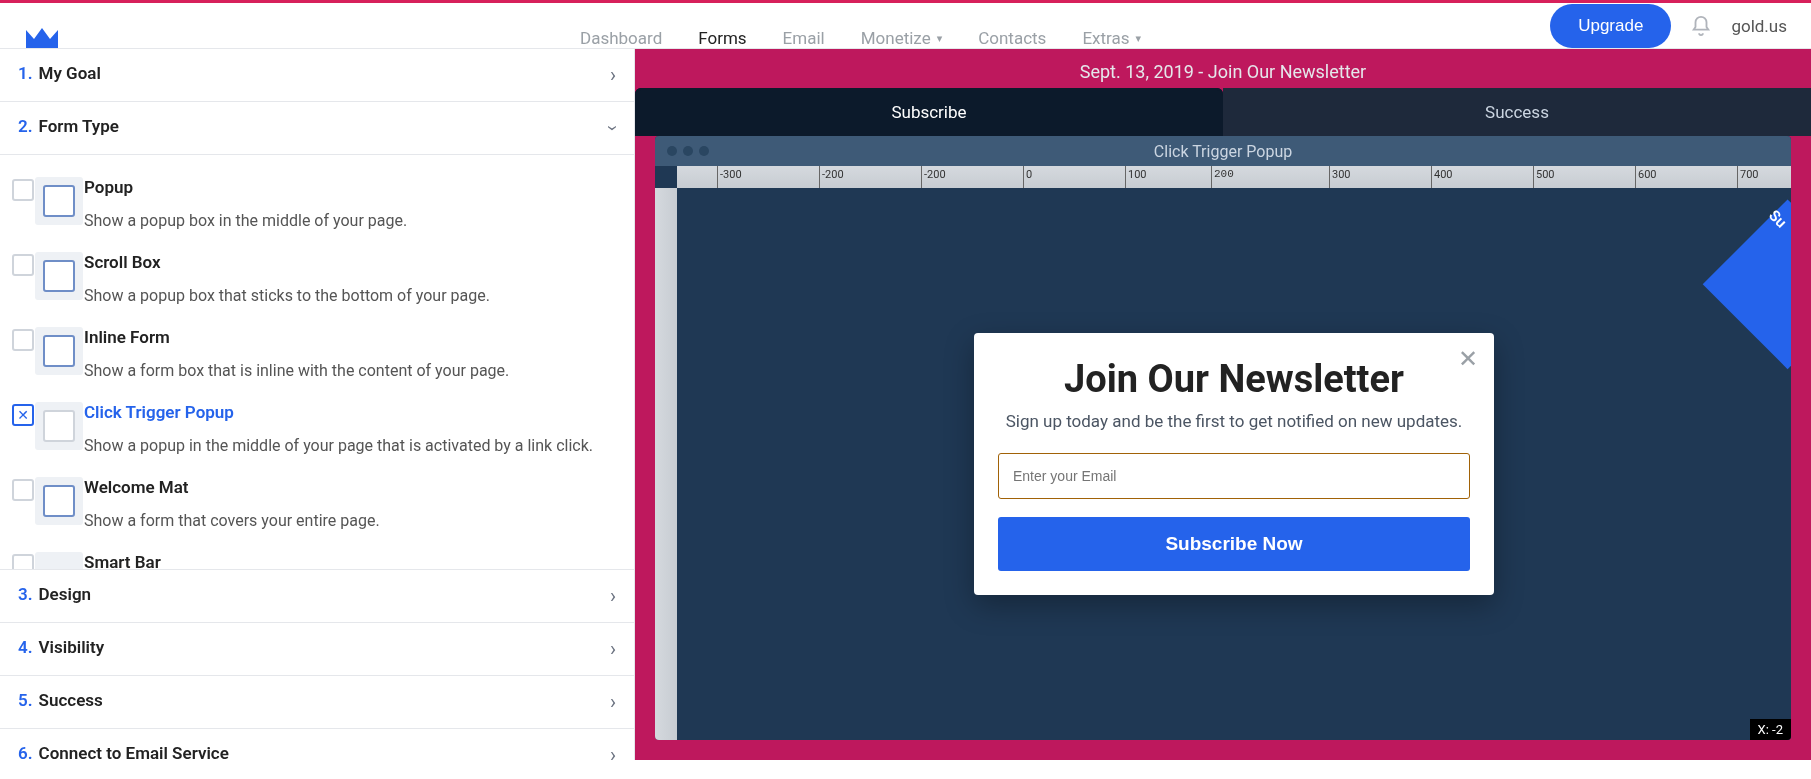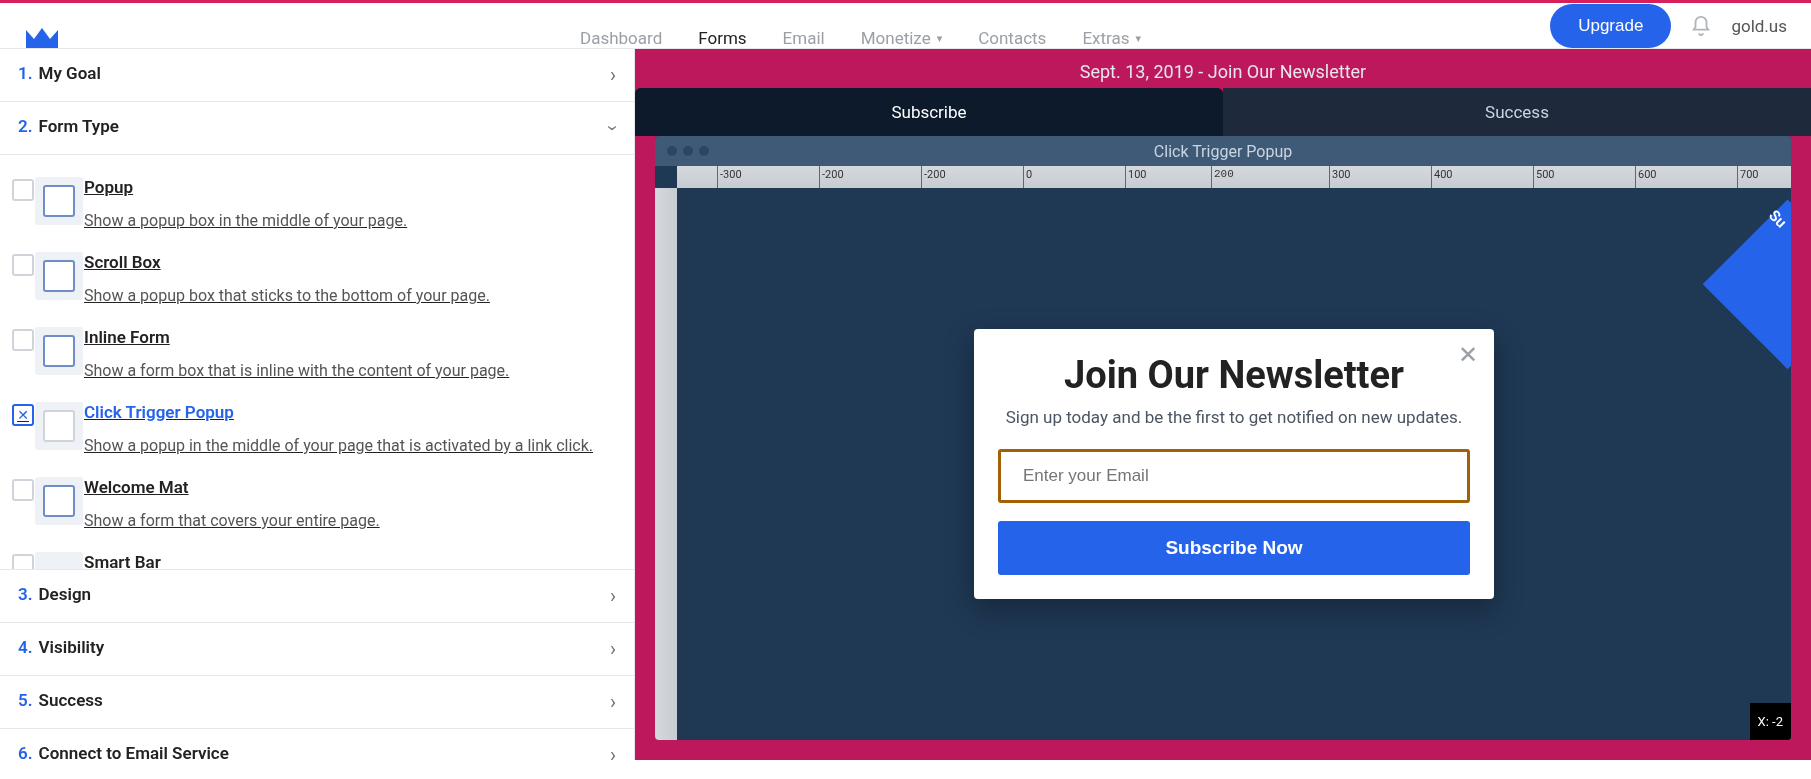--- a/index.html
+++ b/index.html
@@ -41,21 +41,20 @@
 
   .formtypes {
     height: 415px; overflow-y: auto; padding: 14px 0;
     border-bottom: 1px solid #e5e7eb;
   }
   .formtypes::-webkit-scrollbar { width: 10px; }
   .formtypes::-webkit-scrollbar-thumb { background: #c1c7cf; border-radius: 5px; }
   .ftype {
     display: flex; align-items: flex-start; gap: 1px; padding: 8px 18px 14px 12px;
     cursor: pointer;
-    text-decoration: underline;
   }
   .checkbox {
     width: 22px; height: 22px; border: 2px solid #cfd4db; border-radius: 3px;
     flex: 0 0 22px; margin-top: 2px; display: flex; align-items: center; justify-content: center;
     font-size: 14px; color: #2563eb;
   }
   .thumb {
     width: 48px; height: 48px; background: #eef1f5; border-radius: 3px;
     flex: 0 0 48px; display: flex; align-items: center; justify-content: center;
   }
@@ -114,28 +113,28 @@
   .ribbon-text { position: absolute; right: 4px; top: 22px; color: #fff; font-weight: 600; transform: rotate(45deg); font-size: 15px; }
 
   .popup-card {
     width: 520px; background: #fff; border-radius: 4px; padding: 24px 24px 24px;
     box-shadow: 0 10px 30px rgba(0,0,0,.3); position: relative;
   }
   .popup-card .close { position: absolute; top: 12px; right: 16px; font-size: 24px; color: #9aa0a6; cursor: pointer; }
   .popup-card h2 { text-align: center; font-size: 38px; font-weight: 700; margin-bottom: 10px; }
   .popup-card p  { text-align: center; font-size: 17px; color: #4b5563; margin-bottom: 22px; }
   .popup-card input {
-    width: 100%; padding: 14px 22px; font-size: 17px; border: 3px solid #a16207;
+    width: 100%; padding: 14px 14px; font-size: 14px; border: 1px solid #a16207;
     border-radius: 3px; margin-bottom: 18px;
   }
   .popup-card button {
     width: 100%; padding: 16px; background: #2563eb; color: #fff;
     border: none; border-radius: 3px; font-size: 19px; font-weight: 600; cursor: pointer;
   }
-  .coord { position: absolute; right: 0; bottom: 0; background: #000; color: #fff; font-size: 13px; padding: 11px 8px; }
+  .coord { position: absolute; right: 0; bottom: 0; background: #000; color: #fff; font-size: 13px; padding: 3px 8px; }
 </style>
 </head>
 <body>
 
 <div class="redline"></div>
 
 <div class="header">
   <span class="logo">
     <svg viewBox="0 0 36 22">
         <path d="M2 22 L2 4 L10 13 L18 2 L26 13 L34 4 L34 22 Z" fill="#2563eb"></path>

